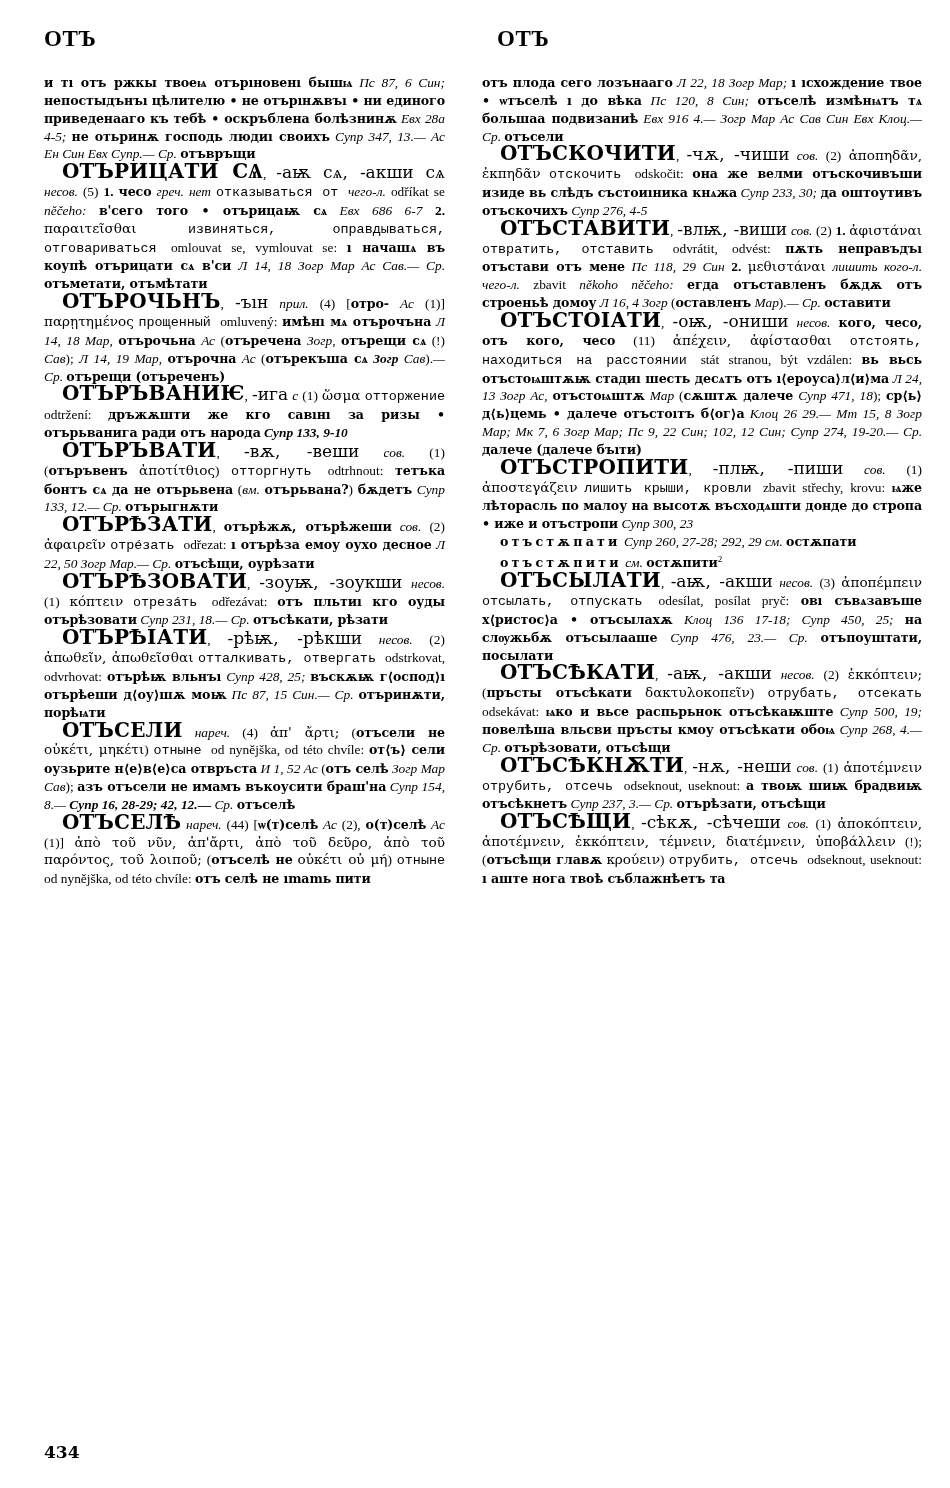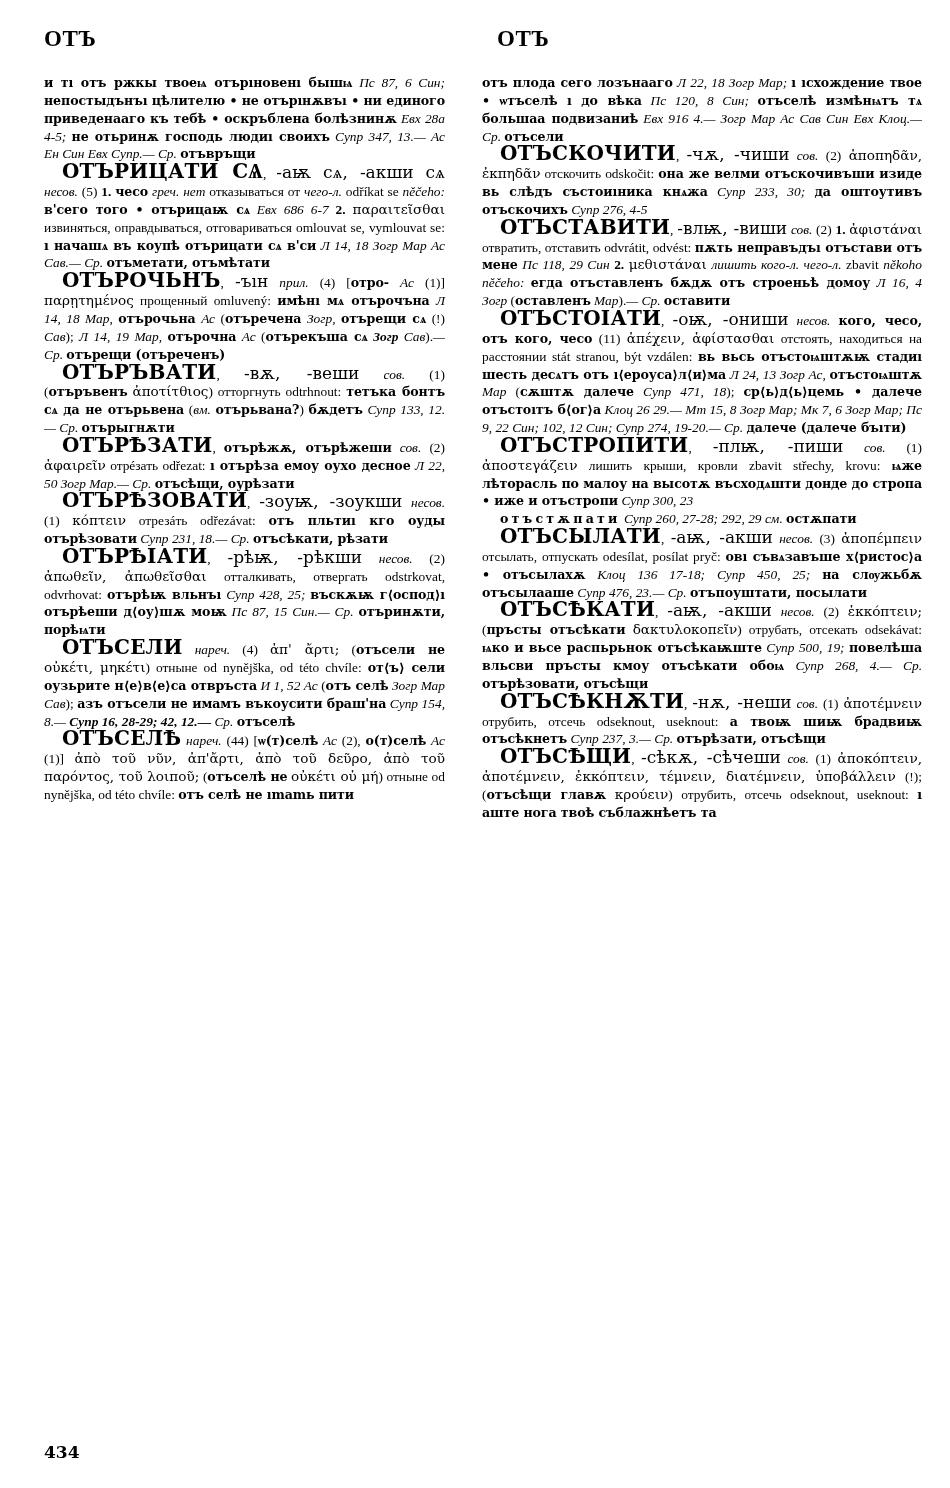--- a/index.html
+++ b/index.html
@@ -109,21 +109,21 @@
     font-weight: 700;
   }
   .gr {               
     font-family: "DejaVu Serif", "Liberation Serif", serif;
     font-size: 13.6px;
   }
   .lat {              
     font-family: "Liberation Serif", "DejaVu Serif", serif;
   }
   .ru {               
-    font-family: Liberation Serif, serif;
+    font-family: Liberation Mono, monospace;
     margin-top: 44px;
   }
   .num {
     font-weight: 700;
   }
   .sp {               
     font-family: "DejaVu Serif", "Liberation Serif", serif;
     font-weight: 700;
     font-size: 12.6px;
     letter-spacing: 3.2px;
@@ -155,34 +155,36 @@
     <div class="head-right">
       <span class="runhead">ОТЪ</span>
     </div>
   </div>
 
   <div class="columns">
     <div class="col col-left" id="left-column">
         <p class="entry cont"><span class="sl">и тı отъ ржкы твоеѩ отърıновенı бышѩ</span> <span class="it">Пс 87, 6 Син;</span> <span class="sl">непостыдънъı цѣлителю • не отърıнѫвъı • ни единого приведенааго къ тебѣ • оскръблена болѣзнинѫ</span> <span class="it">Евх 28а 4-5;</span> <span class="sl">не отьринѫ господь людиı своихъ</span> <span class="it">Супр 347, 13.— Ас Ен Син Евх Супр.— Ср.</span> <span class="sl">отъвръщи</span></p>
         <p class="entry"><span class="hw">ОТЪРИЦАТИ СѦ</span>, <span class="form">-аѭ сѧ, -акши сѧ</span> <span class="it">несов.</span> (5) <span class="num">1.</span> <span class="sl">чесо</span> <span class="it">греч. нет</span> <span class="ru">отказываться от </span><span class="it">чего-л.</span> <span class="lat">odříkat se </span><span class="it">něčeho:</span> <span class="sl">в'сего того • отърицаѭ сѧ</span> <span class="it">Евх 686 6-7</span> <span class="num">2.</span> <span class="gr">παραιτεῖσθαι</span> <span class="ru">извиняться, оправдываться, отговариваться </span><span class="lat">omlouvat se, vymlouvat se:</span> <span class="sl">ı начашѧ въ коупѣ отърицати сѧ в'си</span> <span class="it">Л 14, 18 Зогр Мар Ас Сав.— Ср.</span> <span class="sl">отъметати, отъмѣтати</span></p>
         <p class="entry"><span class="hw">ОТЪРОЧЬНЪ</span>, <span class="form">-ъıн</span> <span class="it">прил.</span> (4) [<span class="sl">отро-</span> <span class="it">Ас</span> (1)] <span class="gr">παρῃτημένος</span> <span class="ru">прощенный </span><span class="lat">omluvený:</span> <span class="sl">имѣнı мѧ отърочъна</span> <span class="it">Л 14, 18 Мар,</span> <span class="sl">отърочьна</span> <span class="it">Ас</span> (<span class="sl">отъречена</span> <span class="it">Зогр,</span> <span class="sl">отърещи сѧ</span> (!) <span class="it">Сав</span>); <span class="it">Л 14, 19 Мар,</span> <span class="sl">отърочна</span> <span class="it">Ас</span> (<span class="sl">отърекъша сѧ</span> <span class="bi">Зогр</span> <span class="it">Сав</span>).<span class="it">— Ср.</span> <span class="sl">отърещи (отъреченъ)</span></p>
+        <p class="entry"><span class="hw">ОТЪРЪВАНИѤ</span>, <span class="form">-ига</span> <span class="it">с</span> (1) <span class="gr">ὥσμα</span> <span class="ru">отторжение </span><span class="lat">odtržení:</span> <span class="sl">дръжѫшти же кго савıнı за ризы • отърьванига ради отъ народа</span> <span class="bi">Супр 133, 9-10</span></p>
         <p class="entry"><span class="hw">ОТЪРЪВАТИ</span>, <span class="form">-вѫ, -веши</span> <span class="it">сов.</span> (1) (<span class="sl">отъръвенъ</span> <span class="gr">ἀποτίτθιος</span>) <span class="ru">отторгнуть </span><span class="lat">odtrhnout:</span> <span class="sl">тетъка бонтъ сѧ да не отърьвена</span> (<span class="it">вм.</span> <span class="sl">отърьвана?</span>) <span class="sl">бѫдетъ</span> <span class="it">Супр 133, 12.— Ср.</span> <span class="sl">отърыгнѫти</span></p>
         <p class="entry"><span class="hw">ОТЪРѢЗАТИ</span>, <span class="sl">отърѣжѫ, отърѣжеши</span> <span class="it">сов.</span> (2) <span class="gr">ἀφαιρεῖν</span> <span class="ru">отрéзать </span><span class="lat">odřezat:</span> <span class="sl">ı отърѣза емоу оухо десное</span> <span class="it">Л 22, 50 Зогр Мар.— Ср.</span> <span class="sl">отъсѣщи, оурѣзати</span></p>
         <p class="entry"><span class="hw">ОТЪРѢЗОВАТИ</span>, <span class="form">-зоуѭ, -зоукши</span> <span class="it">несов.</span> (1) <span class="gr">κόπτειν</span> <span class="ru">отрезáть </span><span class="lat">odřezávat:</span> <span class="sl">отъ пльтиı кго оуды отърѣзовати</span> <span class="it">Супр 231, 18.— Ср.</span> <span class="sl">отъсѣкати, рѣзати</span></p>
         <p class="entry"><span class="hw">ОТЪРѢIАТИ</span>, <span class="form">-рѣѭ, -рѣкши</span> <span class="it">несов.</span> (2) <span class="gr">ἀπωθεῖν, ἀπωθεῖσθαι</span> <span class="ru">отталкивать, отвергать </span><span class="lat">odstrkovat, odvrhovat:</span> <span class="sl">отърѣѭ вльнъı</span> <span class="it">Супр 428, 25;</span> <span class="sl">въскѫѭ г⟨оспод⟩ı отърѣеши д⟨оу⟩шѫ моѭ</span> <span class="it">Пс 87, 15 Син.— Ср.</span> <span class="sl">отъринѫти, порѣѩти</span></p>
         <p class="entry"><span class="hw">ОТЪСЕЛИ</span> <span class="it">нареч.</span> (4) <span class="gr">ἀπ' ἄρτι;</span> (<span class="sl">отъсели не</span> <span class="gr">οὐκέτι, μηκέτι</span>) <span class="ru">отныне </span><span class="lat">od nynějška, od této chvíle:</span> <span class="sl">от⟨ъ⟩ сели оузьрите н⟨е⟩в⟨е⟩са отвръста</span> <span class="it">И 1, 52 Ас</span> (<span class="sl">отъ селѣ</span> <span class="it">Зогр Мар Сав</span>); <span class="sl">азъ отъсели не имамъ въкоусити браш'на</span> <span class="it">Супр 154, 8.— </span><span class="bi">Супр 16, 28-29; 42, 12.— </span><span class="it">Ср.</span> <span class="sl">отъселѣ</span></p>
         <p class="entry"><span class="hw">ОТЪСЕЛѢ</span> <span class="it">нареч.</span> (44) [<span class="sl">ѡ(т)селѣ</span> <span class="it">Ас</span> (2), <span class="sl">о(т)селѣ</span> <span class="it">Ас</span> (1)] <span class="gr">ἀπὸ τοῦ νῦν, ἀπ'ἄρτι, ἀπὸ τοῦ δεῦρο, ἀπὸ τοῦ παρόντος, τοῦ λοιποῦ;</span> (<span class="sl">отъселѣ не</span> <span class="gr">οὐκέτι οὐ μή</span>) <span class="ru">отныне </span><span class="lat">od nynějška, od této chvíle:</span> <span class="sl">отъ селѣ не ımamь пити</span></p>
       </div>
     <div class="col col-right" id="right-column">
         <p class="entry cont"><span class="sl">отъ плода сего лозънааго</span> <span class="it">Л 22, 18 Зогр Мар;</span> <span class="sl">ı ıсхождение твое • ѡтъселѣ ı до вѣка</span> <span class="it">Пс 120, 8 Син;</span> <span class="sl">отъселѣ измѣнѩтъ тѧ большаа подвизаниѣ</span> <span class="it">Евх 916 4.— Зогр Мар Ас Сав Син Евх Клоц.— Ср.</span> <span class="sl">отъсели</span></p>
         <p class="entry"><span class="hw">ОТЪСКОЧИТИ</span>, <span class="form">-чѫ, -чиши</span> <span class="it">сов.</span> (2) <span class="gr">ἀποπηδᾶν, ἐκπηδᾶν</span> <span class="ru">отскочить </span><span class="lat">odskočit:</span> <span class="sl">она же велми отъскочивъши изиде вь слѣдъ състоиıника кнѧжа</span> <span class="it">Супр 233, 30;</span> <span class="sl">да оштоутивъ отъскочихъ</span> <span class="it">Супр 276, 4-5</span></p>
         <p class="entry"><span class="hw">ОТЪСТАВИТИ</span>, <span class="form">-влѭ, -виши</span> <span class="it">сов.</span> (2) <span class="num">1.</span> <span class="gr">ἀφιστάναι</span> <span class="ru">отвратить, отставить </span><span class="lat">odvrátit, odvést:</span> <span class="sl">пѫть неправъдъı отъстави отъ мене</span> <span class="it">Пс 118, 29 Син</span> <span class="num">2.</span> <span class="gr">μεθιστάναι</span> <span class="it">лишить кого-л. чего-л.</span> <span class="lat">zbavit </span><span class="it">někoho něčeho:</span> <span class="sl">егда отъставленъ бѫдѫ отъ строеньѣ домоу</span> <span class="it">Л 16, 4 Зогр</span> (<span class="sl">оставленъ</span> <span class="it">Мар</span>).<span class="it">— Ср.</span> <span class="sl">оставити</span></p>
         <p class="entry"><span class="hw">ОТЪСТОIАТИ</span>, <span class="form">-оѭ, -ониши</span> <span class="it">несов.</span> <span class="sl">кого, чесо, отъ кого, чесо</span> (11) <span class="gr">ἀπέχειν, ἀφίστασθαι</span> <span class="ru">отстоять, находиться на расстоянии </span><span class="lat">stát stranou, být vzdálen:</span> <span class="sl">вь вьсь отъстоѩштѫѭ стадиı шесть десѧтъ отъ ı⟨ероуса⟩л⟨и⟩ма</span> <span class="it">Л 24, 13 Зогр Ас,</span> <span class="sl">отъстоѩштѫ</span> <span class="it">Мар</span> (<span class="sl">сѫштѫ далече</span> <span class="it">Супр 471, 18</span>); <span class="sl">ср⟨ь⟩д⟨ь⟩цемь • далече отъстоıтъ б⟨ог⟩а</span> <span class="it">Клоц 26 29.— Мт 15, 8 Зогр Мар; Мк 7, 6 Зогр Мар; Пс 9, 22 Син; 102, 12 Син; Супр 274, 19-20.— Ср.</span> <span class="sl">далече (далече бъıти)</span></p>
         <p class="entry"><span class="hw">ОТЪСТРОПИТИ</span>, <span class="form">-плѭ, -пиши</span> <span class="it">сов.</span> (1) <span class="gr">ἀποστεγάζειν</span> <span class="ru">лишить крыши, кровли </span><span class="lat">zbavit střechy, krovu:</span> <span class="sl">ѩже лѣторасль по малоу на высотѫ въсходѧшти донде до стропа • иже и отъстропи</span> <span class="it">Супр 300, 23</span></p>
         <p class="entry"><span class="sp">отъстѫпати</span> <span class="it">Супр 260, 27-28; 292, 29 см.</span> <span class="sl">остѫпати</span></p>
+        <p class="entry"><span class="sp">отъстѫпити</span> <span class="it">см.</span> <span class="sl">остѫпити</span><span class="sup">2</span></p>
         <p class="entry"><span class="hw">ОТЪСЫЛАТИ</span>, <span class="form">-аѭ, -акши</span> <span class="it">несов.</span> (3) <span class="gr">ἀποπέμπειν</span> <span class="ru">отсылать, отпускать </span><span class="lat">odesílat, posílat pryč:</span> <span class="sl">овı съвѧзавъше х⟨ристос⟩а • отъсылахѫ</span> <span class="it">Клоц 136 17-18; Супр 450, 25;</span> <span class="sl">на слѹжьбѫ отъсылааше</span> <span class="it">Супр 476, 23.— Ср.</span> <span class="sl">отъпоуштати, посылати</span></p>
         <p class="entry"><span class="hw">ОТЪСѢКАТИ</span>, <span class="form">-аѭ, -акши</span> <span class="it">несов.</span> (2) <span class="gr">ἐκκόπτειν;</span> (<span class="sl">пръсты отъсѣкати</span> <span class="gr">δακτυλοκοπεῖν</span>) <span class="ru">отрубать, отсекать </span><span class="lat">odsekávat:</span> <span class="sl">ѩко и вьсе распьрьнок отъсѣкаѭште</span> <span class="it">Супр 500, 19;</span> <span class="sl">повелѣша вльсви пръсты кмоу отъсѣкати обоѩ</span> <span class="it">Супр 268, 4.— Ср.</span> <span class="sl">отърѣзовати, отъсѣщи</span></p>
         <p class="entry"><span class="hw">ОТЪСѢКНѪТИ</span>, <span class="form">-нѫ, -неши</span> <span class="it">сов.</span> (1) <span class="gr">ἀποτέμνειν</span> <span class="ru">отрубить, отсечь </span><span class="lat">odseknout, useknout:</span> <span class="sl">а твоѭ шиѭ брадвиѭ отъсѣкнетъ</span> <span class="it">Супр 237, 3.— Ср.</span> <span class="sl">отърѣзати, отъсѣщи</span></p>
         <p class="entry"><span class="hw">ОТЪСѢЩИ</span>, <span class="form">-сѣкѫ, -сѣчеши</span> <span class="it">сов.</span> (1) <span class="gr">ἀποκόπτειν, ἀποτέμνειν, ἐκκόπτειν, τέμνειν, διατέμνειν, ὑποβάλλειν</span> (!); (<span class="sl">отъсѣщи главѫ</span> <span class="gr">κρούειν</span>) <span class="ru">отрубить, отсечь </span><span class="lat">odseknout, useknout:</span> <span class="sl">ı аште нога твоѣ съблажнѣетъ та</span></p>
       </div>
   </div>
 
   <div class="folio">434</div>
 
 </div>

